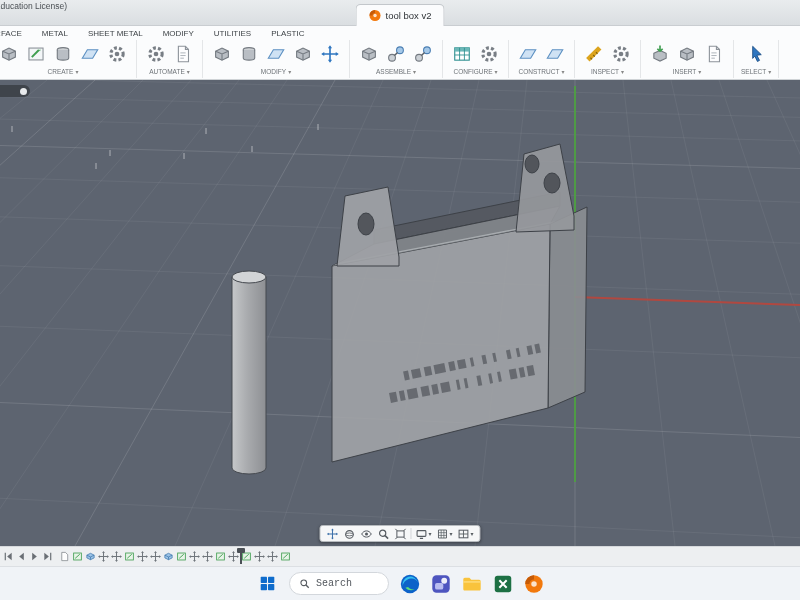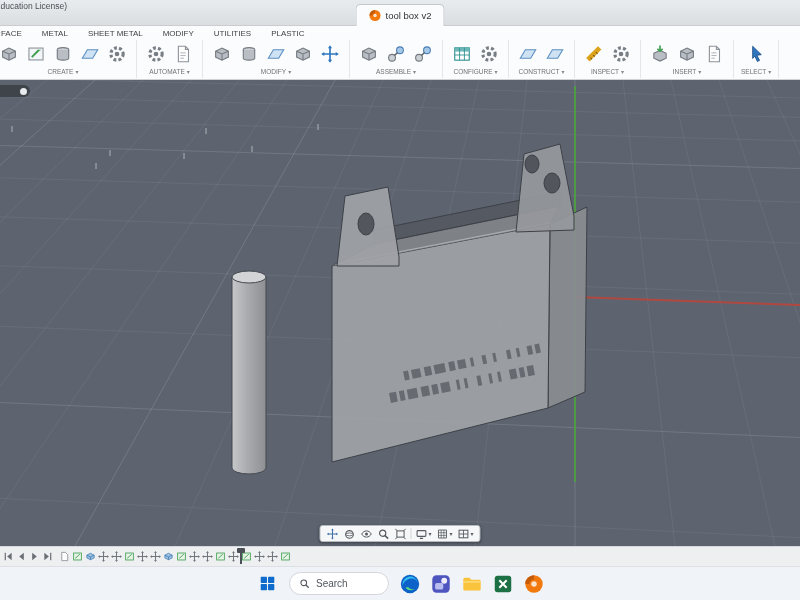--- a/index.html
+++ b/index.html
@@ -42,21 +42,21 @@
   .timeline { position:relative; height:20px; background:#edeff1; border-top:1px solid #d6d9dc; display:flex; align-items:center; padding-left:3px; }
   .transport { display:flex; gap:2px; }
   .t-btn { width:11px; height:13px; background:none; border:none; display:flex; align-items:center; justify-content:center; padding:0; cursor:pointer; }
   .tl-items { display:flex; gap:1px; margin-left:5px; }
   .tl-item { width:12px; height:15px; background:none; border:none; display:flex; align-items:center; justify-content:center; padding:0; cursor:pointer; }
   .tl-marker { position:absolute; left:237px; top:2px; bottom:2px; width:8px; cursor:ew-resize; }
   .tl-marker::before { content:""; position:absolute; left:3px; top:0; bottom:0; width:2px; background:#4b5056; }
   .tl-marker::after { content:""; position:absolute; left:0; top:-1px; width:8px; height:5px; background:#4b5056; border-radius:1px; }
 
   
-  .taskbar { height:34px; background:#f0f3f7; border-top:1px solid #dcdfe3; display:flex; align-items:center; justify-content:center; }
+  .taskbar { height:34px; background:#f0f3f7; border-top:1px solid #dcdfe3; display:flex; align-items:center; justify-content:center;font-family:Liberation Mono, monospace; }
   .tb-center { display:flex; align-items:center; gap:9px; }
   .start-btn { background:none; border:none; width:26px; height:26px; display:flex; align-items:center; justify-content:center; border-radius:4px; cursor:pointer; }
   .search-pill { height:23px; width:100px; background:#fff; border:1px solid #d3d7dc; border-radius:12px; display:flex; align-items:center;
                  gap:6px; padding:0 9px; font-size:10px; color:#51565c; cursor:text; }
   .tb-icons { display:flex; align-items:center; gap:7px; }
   .tb-icon { width:24px; height:24px; background:none; border:none; display:flex; align-items:center; justify-content:center; border-radius:4px; cursor:pointer; }
 </style>
 </head>
 <body>
 

